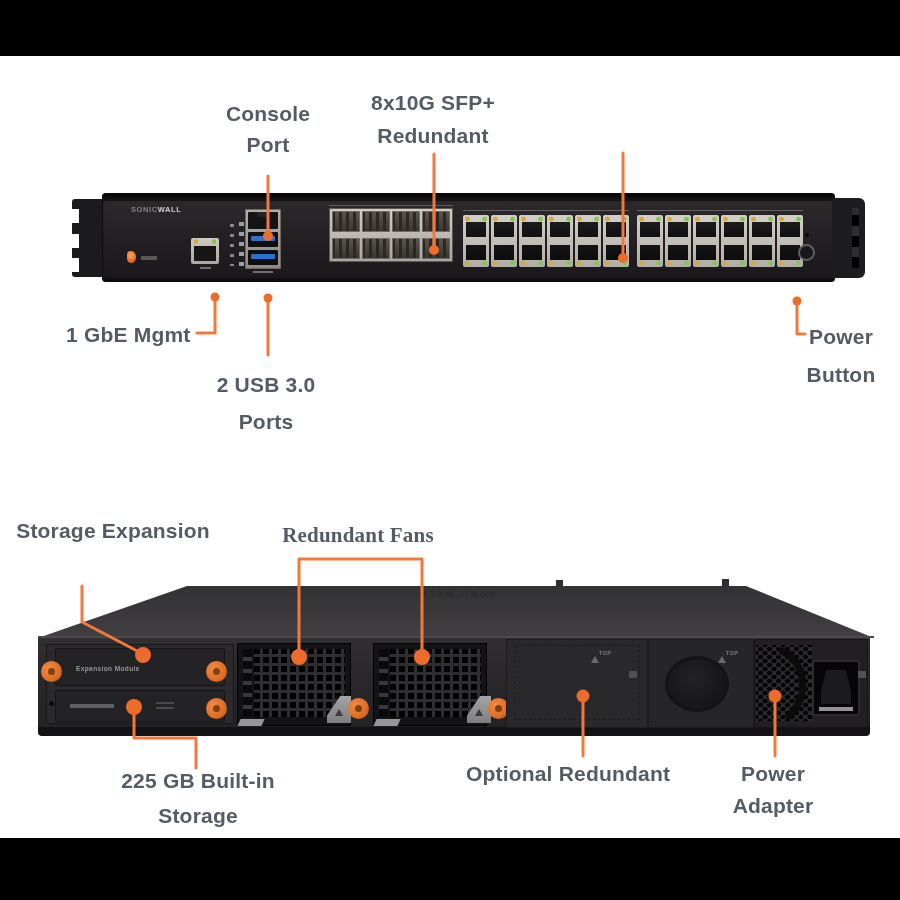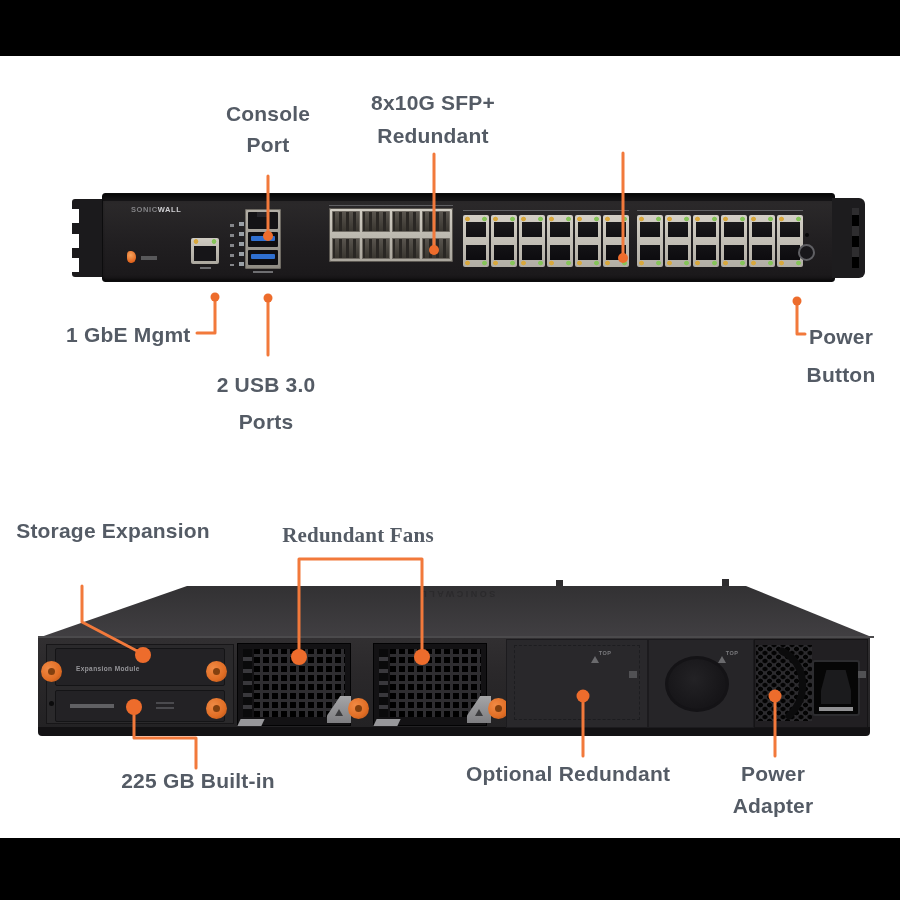--- a/index.html
+++ b/index.html
@@ -325,20 +325,21 @@
     <span>Button</span>
   </div>
   <div class="lbl lbl-storage">
     <span>Storage Expansion</span>
   </div>
   <div class="lbl lbl-fans">
     <span>Redundant Fans</span>
   </div>
   <div class="lbl lbl-builtin">
     <span>225 GB Built-in</span>
+    <span>Storage</span>
   </div>
   <div class="lbl lbl-optional">
     <span>Optional Redundant</span>
   </div>
   <div class="lbl lbl-padapter">
     <span>Power</span>
     <span>Adapter</span>
   </div>
 
 </div>

